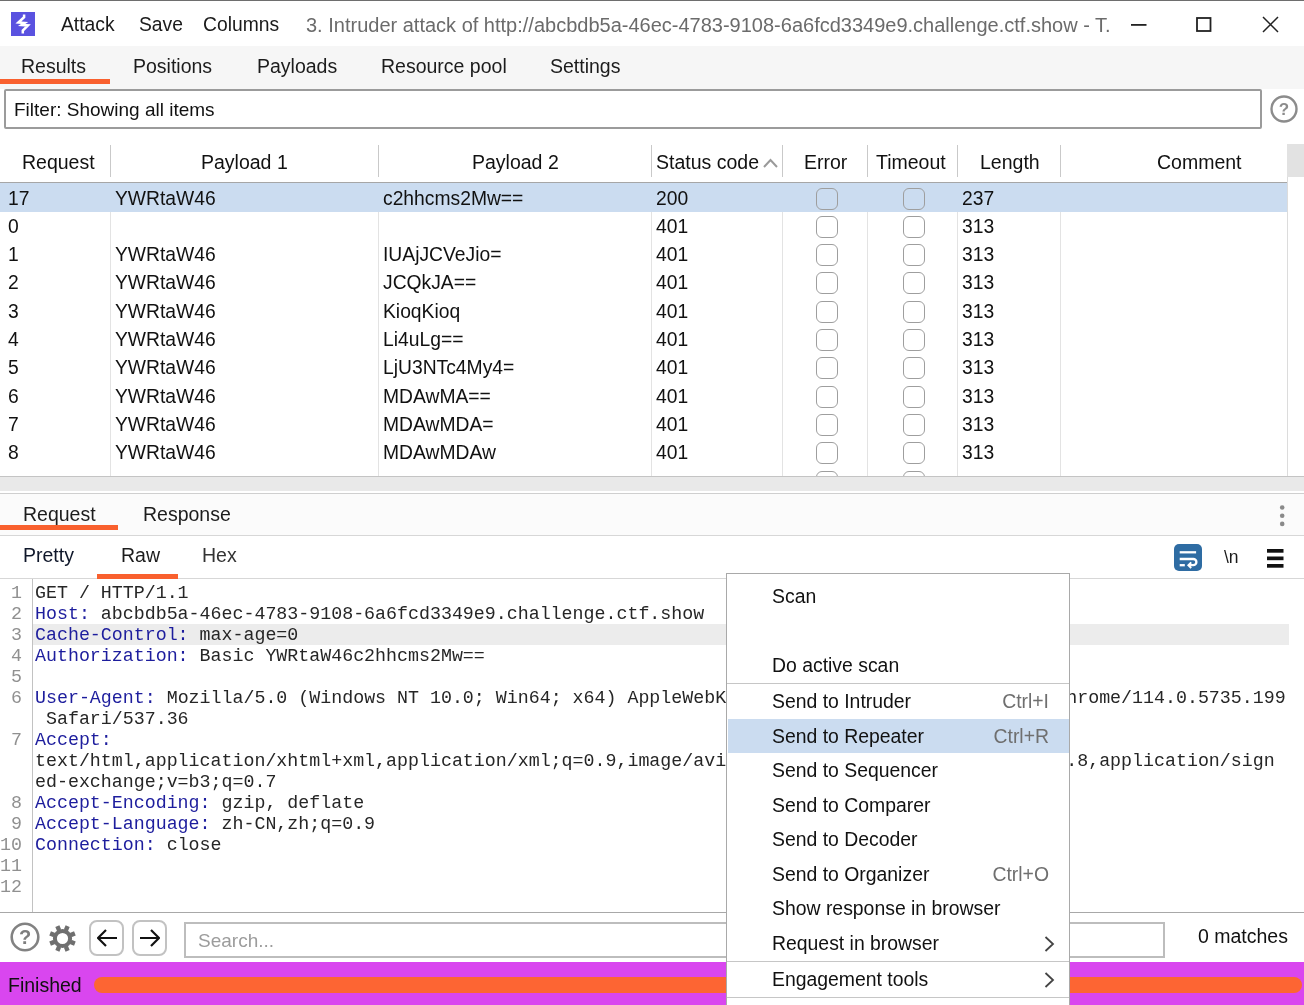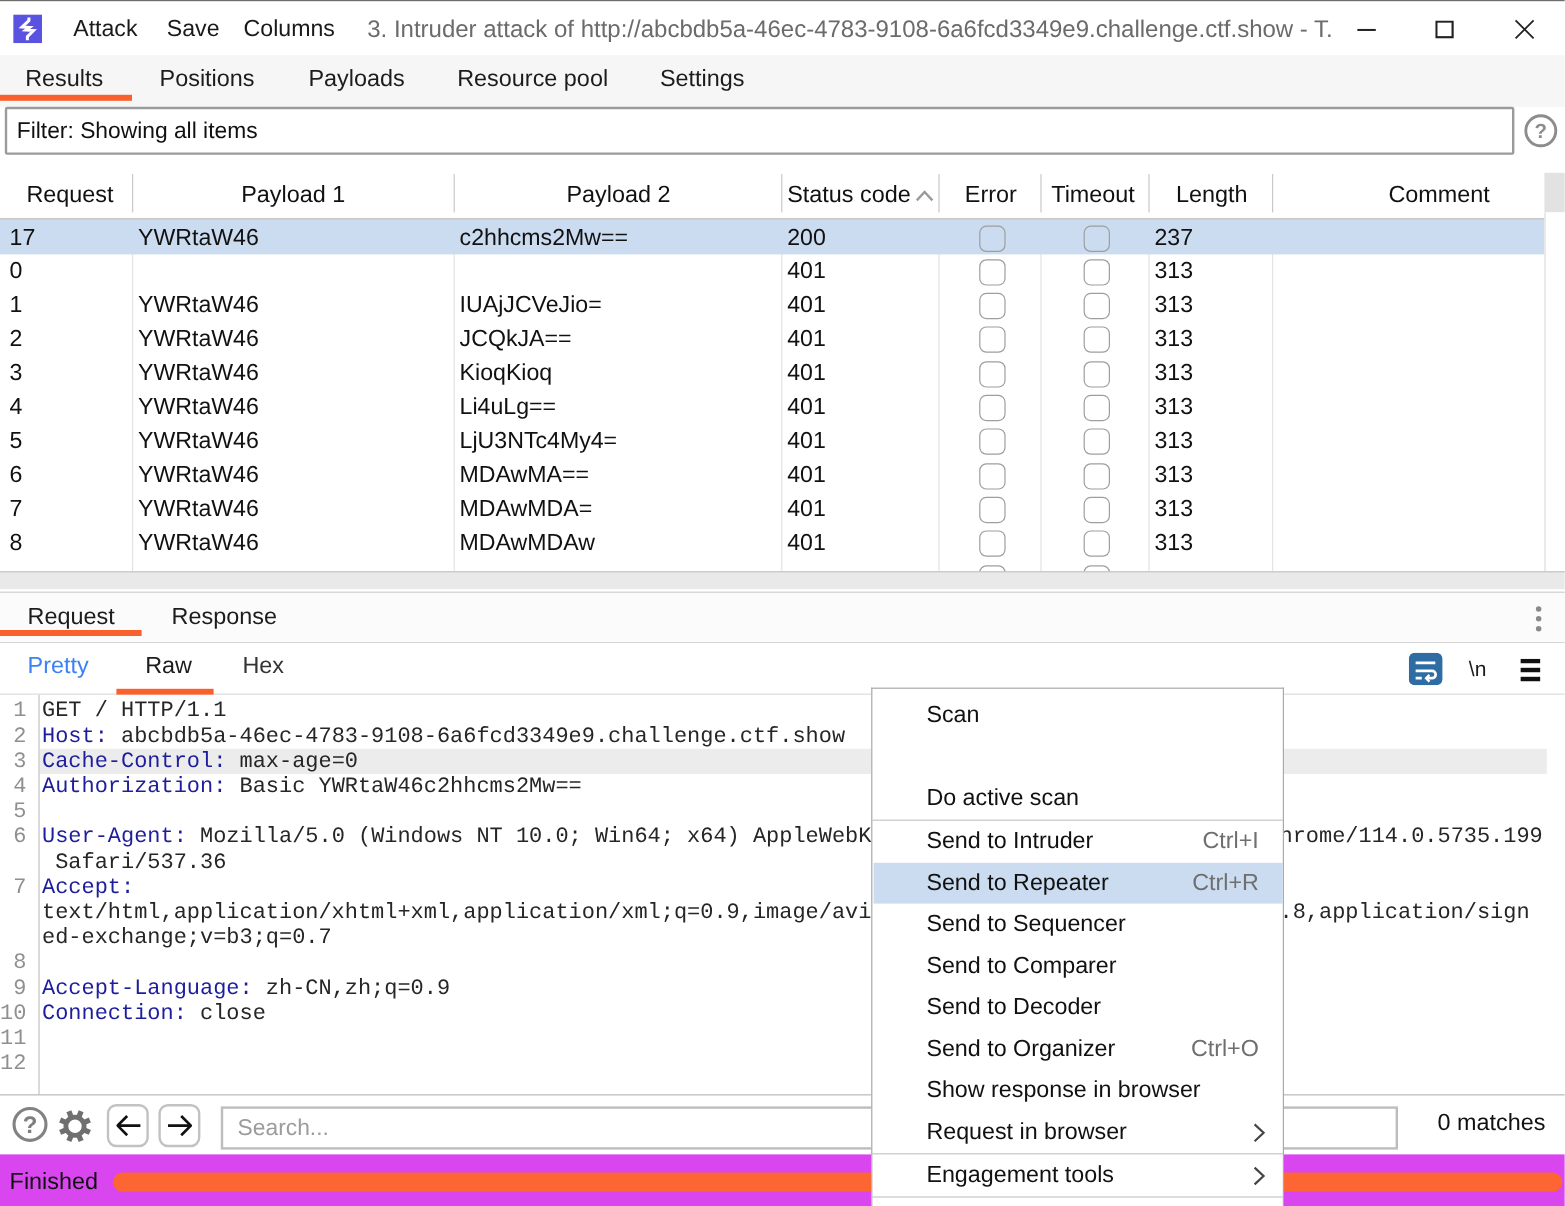--- a/index.html
+++ b/index.html
@@ -240,21 +240,21 @@
     <span class="tab" style="left:143px;top:9px">Response</span>
     <div id="rruline"></div>
     <svg class="abs" style="left:1279px;top:11px" width="7" height="24">
       <circle cx="3.2" cy="2.5" r="2.3" fill="#8a8a8a"></circle>
         <circle cx="3.2" cy="10.7" r="2.3" fill="#8a8a8a"></circle>
         <circle cx="3.2" cy="18.9" r="2.3" fill="#8a8a8a"></circle>
     </svg>
   </div>
 
   <div id="prbar" class="abs">
-    <span class="tab" style="left:23px;top:8px;color:#3b82f6">Pretty</span>
+    <span class="tab" style="left:23px;top:8px;color:#0f172a">Pretty</span>
     <span class="tab" style="left:121px;top:8px">Raw</span>
     <span class="tab" style="left:202px;top:8px;color:#333">Hex</span>
     <div id="pruline"></div>
     <svg class="abs" style="left:1174px;top:8px" width="29" height="27">
       <rect x="0" y="0" width="28" height="27" rx="5" fill="#2e6ca3"></rect>
       <path d="M 5.7 8.3 L 22.1 8.3" stroke="#fff" stroke-width="2.3" fill="none"></path>
       <path d="M 5.7 15 L 19.3 15 A 3.1 3.1 0 0 1 19.3 21.2 L 15 21.2" stroke="#fff" stroke-width="2.3" fill="none"></path>
       <path d="M 17.2 18.4 L 14.4 21.2 L 17.2 24" stroke="#fff" stroke-width="2" fill="none"></path>
       <path d="M 5.7 21.2 L 10.8 21.2" stroke="#fff" stroke-width="2.3" fill="none"></path>
     </svg>
@@ -273,21 +273,21 @@
         <div class="eline" style="top:4px"><span class="lno" style="left:0px;top:0px">1</span><span class="etext">GET / HTTP/1.1</span></div>
         <div class="eline" style="top:25px"><span class="lno" style="left:0px;top:0px">2</span><span class="etext"><span class="hname">Host:</span> abcbdb5a-46ec-4783-9108-6a6fcd3349e9.challenge.ctf.show</span></div>
         <div class="eline" style="top:46px"><span class="lno" style="left:0px;top:0px">3</span><span class="etext"><span class="hname">Cache-Control:</span> max-age=0</span></div>
         <div class="eline" style="top:67px"><span class="lno" style="left:0px;top:0px">4</span><span class="etext"><span class="hname">Authorization:</span> Basic YWRtaW46c2hhcms2Mw==</span></div>
         <div class="eline" style="top:88px"><span class="lno" style="left:0px;top:0px">5</span></div>
         <div class="eline" style="top:109px"><span class="lno" style="left:0px;top:0px">6</span><span class="etext"><span class="hname">User-Agent:</span> Mozilla/5.0 (Windows NT 10.0; Win64; x64) AppleWebKit/537.36 (KHTML, like Gecko) Chrome/114.0.5735.199</span></div>
         <div class="eline" style="top:130px"><span class="lno" style="left:0px;top:0px"></span><span class="etext"> Safari/537.36</span></div>
         <div class="eline" style="top:151px"><span class="lno" style="left:0px;top:0px">7</span><span class="etext"><span class="hname">Accept:</span></span></div>
         <div class="eline" style="top:172px"><span class="lno" style="left:0px;top:0px"></span><span class="etext">text/html,application/xhtml+xml,application/xml;q=0.9,image/avif,image/webp,image/apng,*/*;q=0.8,application/sign</span></div>
         <div class="eline" style="top:193px"><span class="lno" style="left:0px;top:0px"></span><span class="etext">ed-exchange;v=b3;q=0.7</span></div>
-        <div class="eline" style="top:214px"><span class="lno" style="left:0px;top:0px">8</span></div>
+        <div class="eline" style="top:214px"><span class="lno" style="left:0px;top:0px">8</span><span class="etext"><span class="hname">Accept-Encoding:</span> gzip, deflate</span></div>
         <div class="eline" style="top:235px"><span class="lno" style="left:0px;top:0px">9</span><span class="etext"><span class="hname">Accept-Language:</span> zh-CN,zh;q=0.9</span></div>
         <div class="eline" style="top:256px"><span class="lno" style="left:0px;top:0px">10</span><span class="etext"><span class="hname">Connection:</span> close</span></div>
         <div class="eline" style="top:277px"><span class="lno" style="left:0px;top:0px">11</span><span class="etext"></span></div>
         <div class="eline" style="top:298px"><span class="lno" style="left:0px;top:0px">12</span><span class="etext"></span></div>
       </div>
   </div>
 
   <div id="btoolbar" class="abs">
     <svg class="abs" style="left:10px;top:9px" width="30" height="30">
       <circle cx="15" cy="15" r="13.3" fill="none" stroke="#828282" stroke-width="2.6"></circle>

